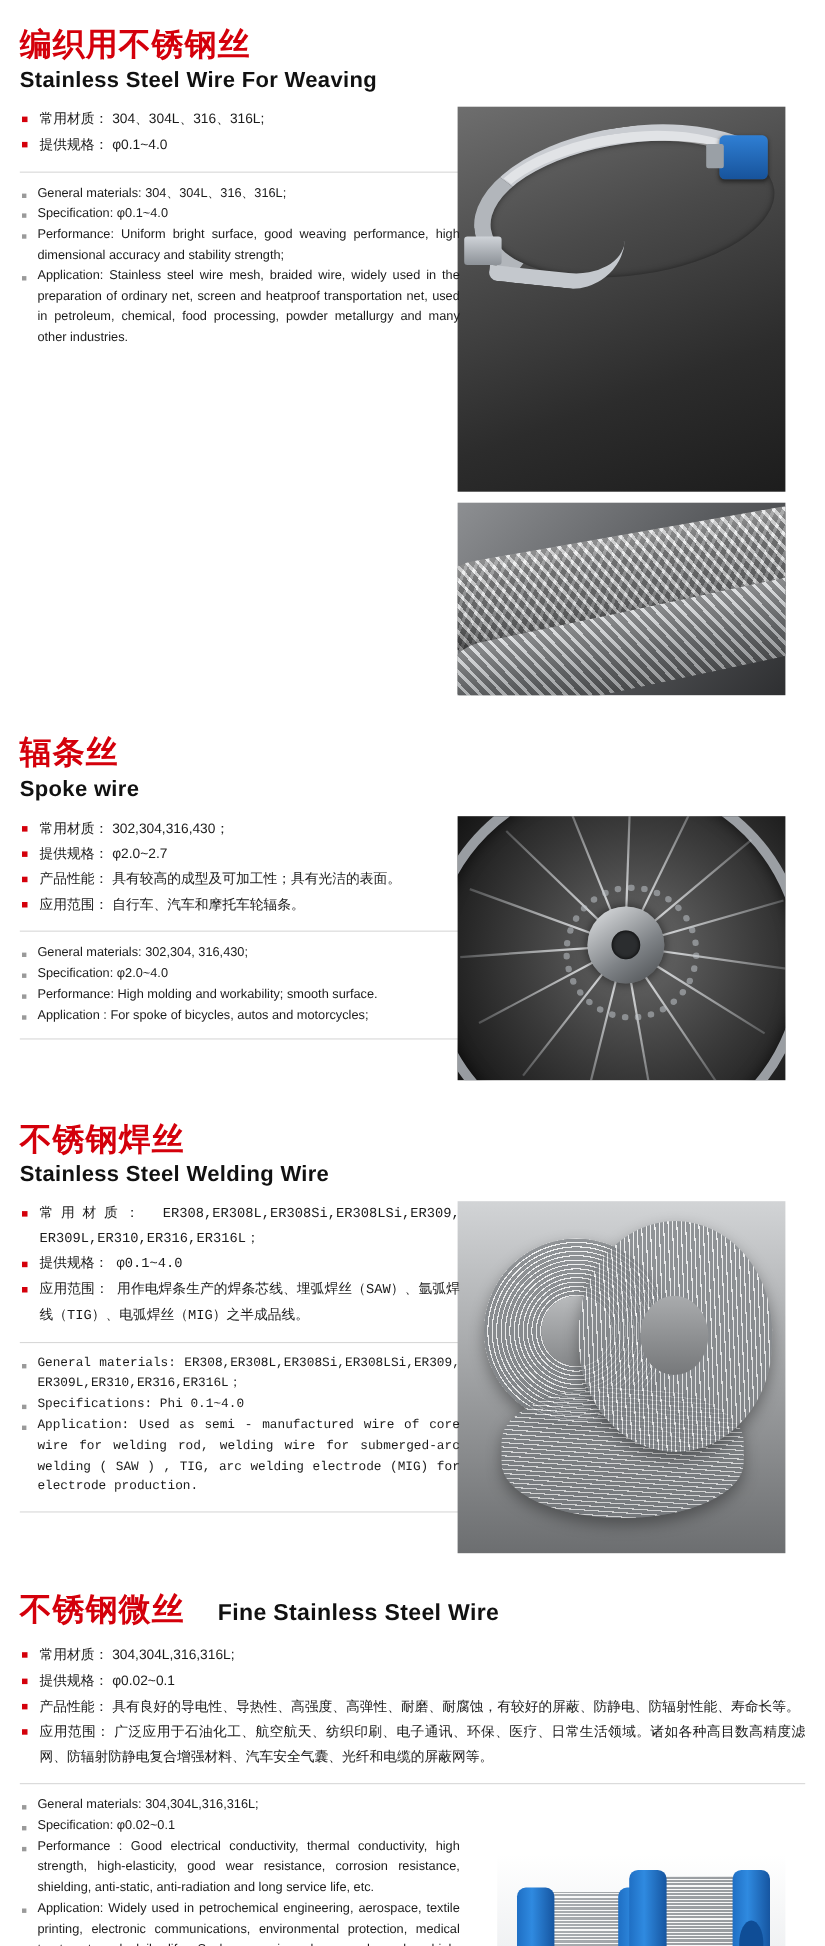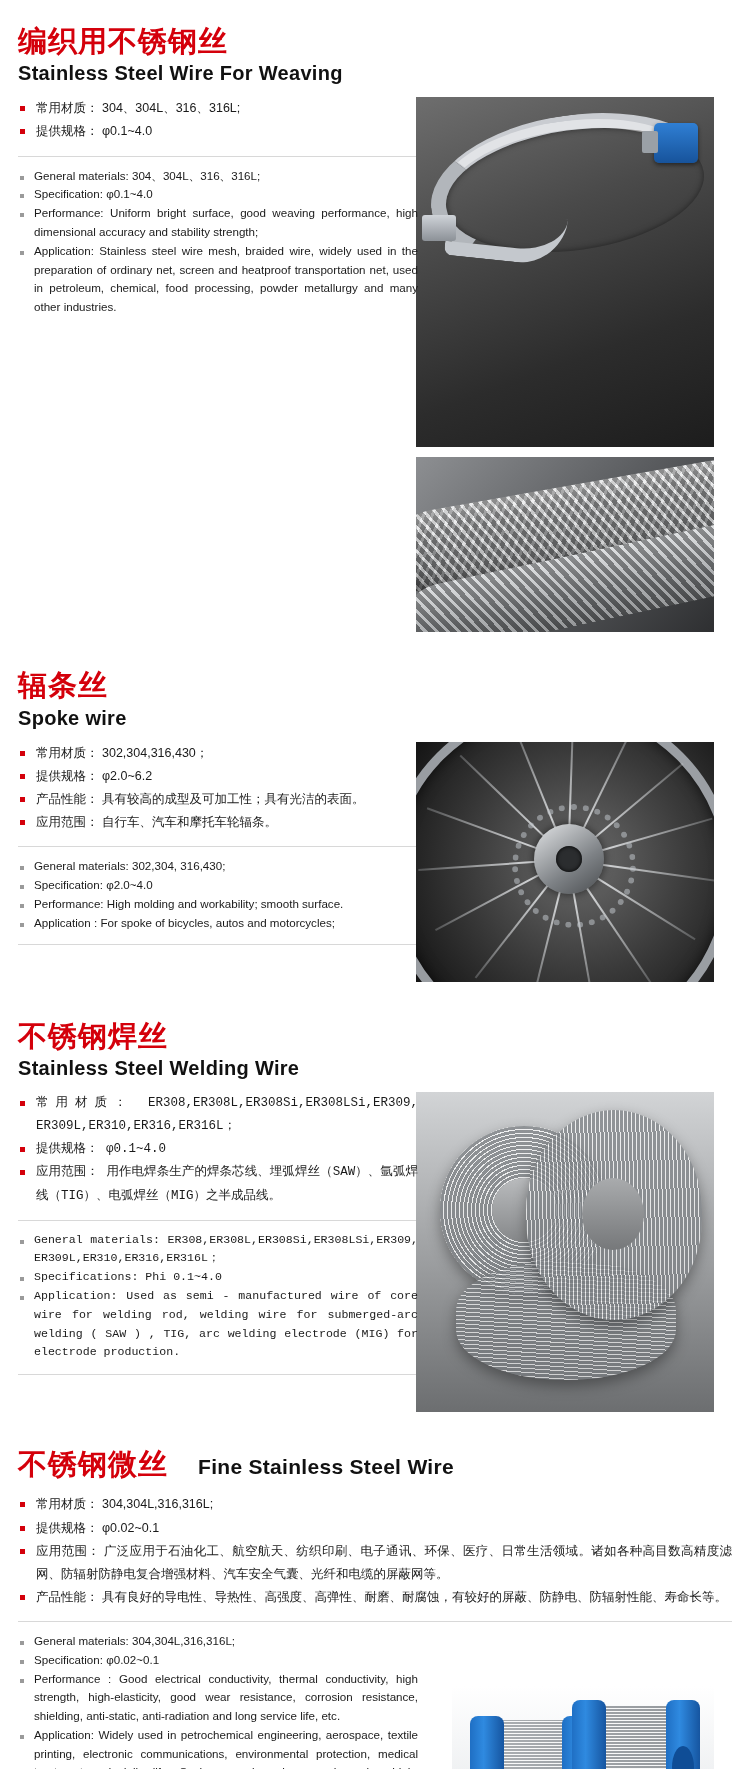--- a/index.html
+++ b/index.html
@@ -408,21 +408,21 @@
         <div class="spoke" style="transform:rotate(248deg)"></div>
         <div class="spoke" style="transform:rotate(272deg)"></div>
         <div class="spoke" style="transform:rotate(296deg)"></div>
         <div class="spoke" style="transform:rotate(320deg)"></div>
         <div class="spoke" style="transform:rotate(344deg)"></div>
       </div>
 
       <div class="col-text">
         <ul class="bullets">
           <li>常用材质： 302,304,316,430；</li>
-          <li>提供规格： φ2.0~6.2</li>
+          <li>提供规格： φ2.0~2.7</li>
           <li>产品性能： 具有较高的成型及可加工性；具有光洁的表面。</li>
           <li>应用范围： 自行车、汽车和摩托车轮辐条。</li>
         </ul>
         <hr class="divider">
         <ul class="bullets gray en">
           <li>General materials: 302,304, 316,430;</li>
           <li>Specification: φ2.0~4.0</li>
           <li>Performance: High molding and workability; smooth surface.</li>
           <li>Application : For spoke of bicycles, autos and motorcycles;</li>
         </ul>
@@ -466,22 +466,22 @@
   <div class="section">
     <div class="title-inline">
       <h1 class="title-cn">不锈钢微丝</h1>
       <h2 class="title-en">Fine Stainless Steel Wire</h2>
     </div>
 
     <div class="body-wrap">
       <ul class="bullets">
         <li>常用材质： 304,304L,316,316L;</li>
         <li>提供规格： φ0.02~0.1</li>
+        <li>产品性能： 具有良好的导电性、导热性、高强度、高弹性、耐磨、耐腐蚀，有较好的屏蔽、防静电、防辐射性能、寿命长等。</li>
         <li>应用范围： 广泛应用于石油化工、航空航天、纺织印刷、电子通讯、环保、医疗、日常生活领域。诸如各种高目数高精度滤网、防辐射防静电复合增强材料、汽车安全气囊、光纤和电缆的屏蔽网等。</li>
-        <li>产品性能： 具有良好的导电性、导热性、高强度、高弹性、耐磨、耐腐蚀，有较好的屏蔽、防静电、防辐射性能、寿命长等。</li>
       </ul>
       <hr class="divider full">
 
       <div style="position:relative;min-height:245px;">
         <div class="img-box img5">
           <div class="spool s1">
             <div class="core"></div>
             <div class="flangeL"></div>
             <div class="flangeR"></div>
           </div>

